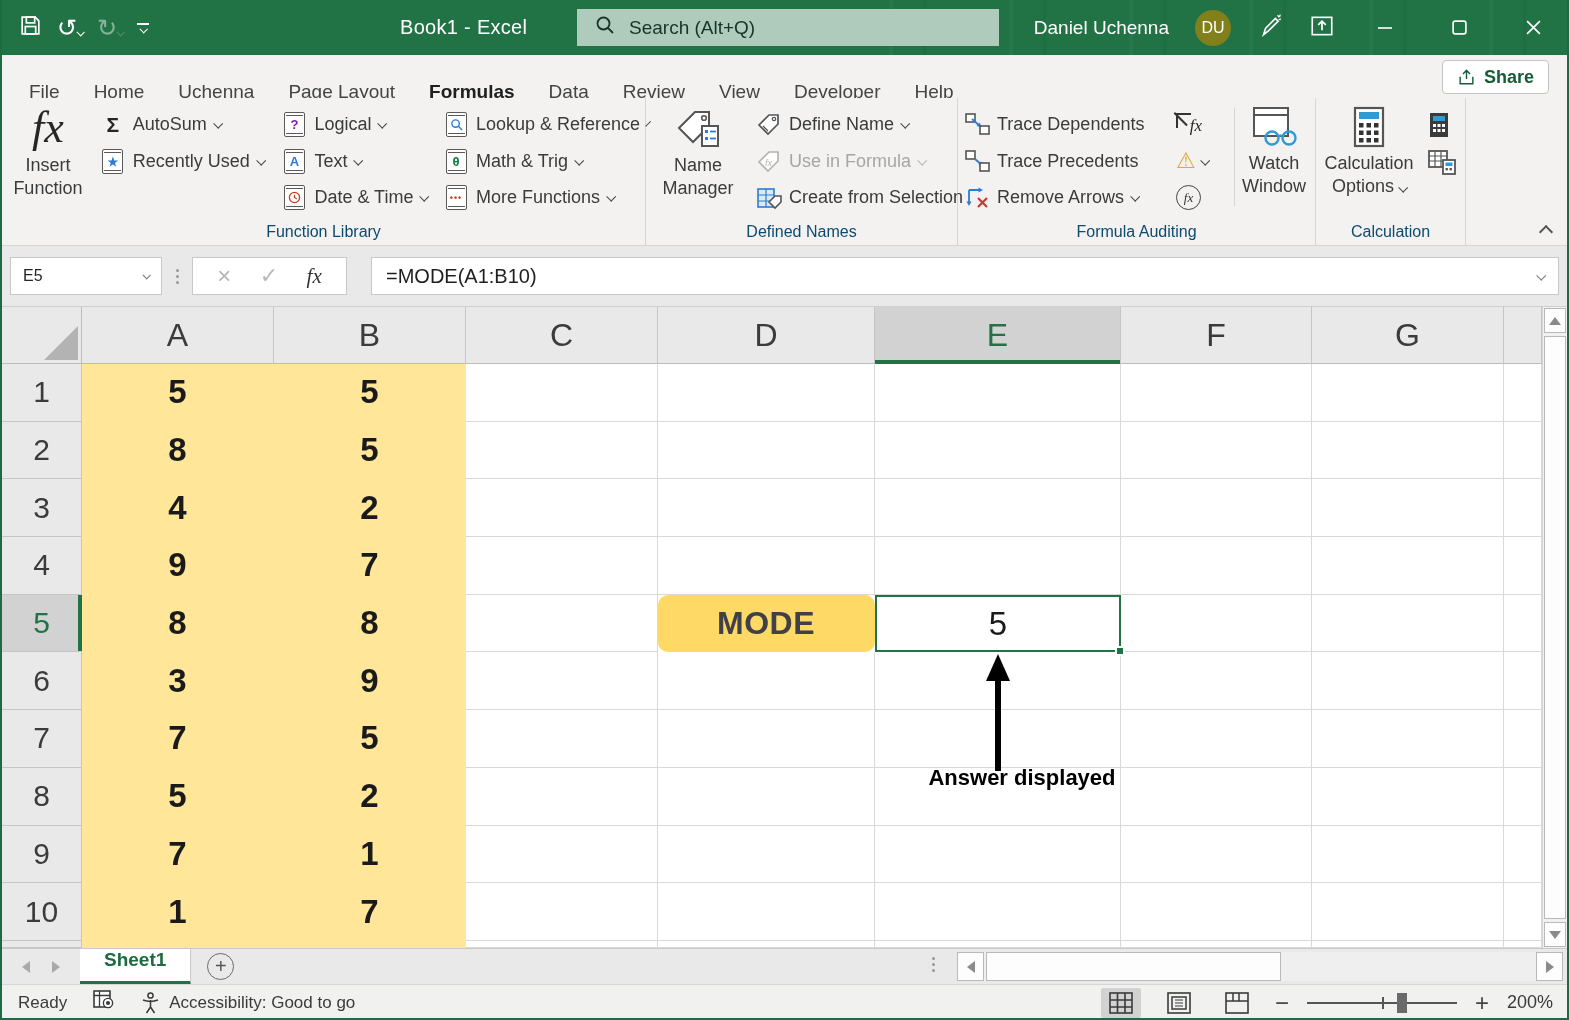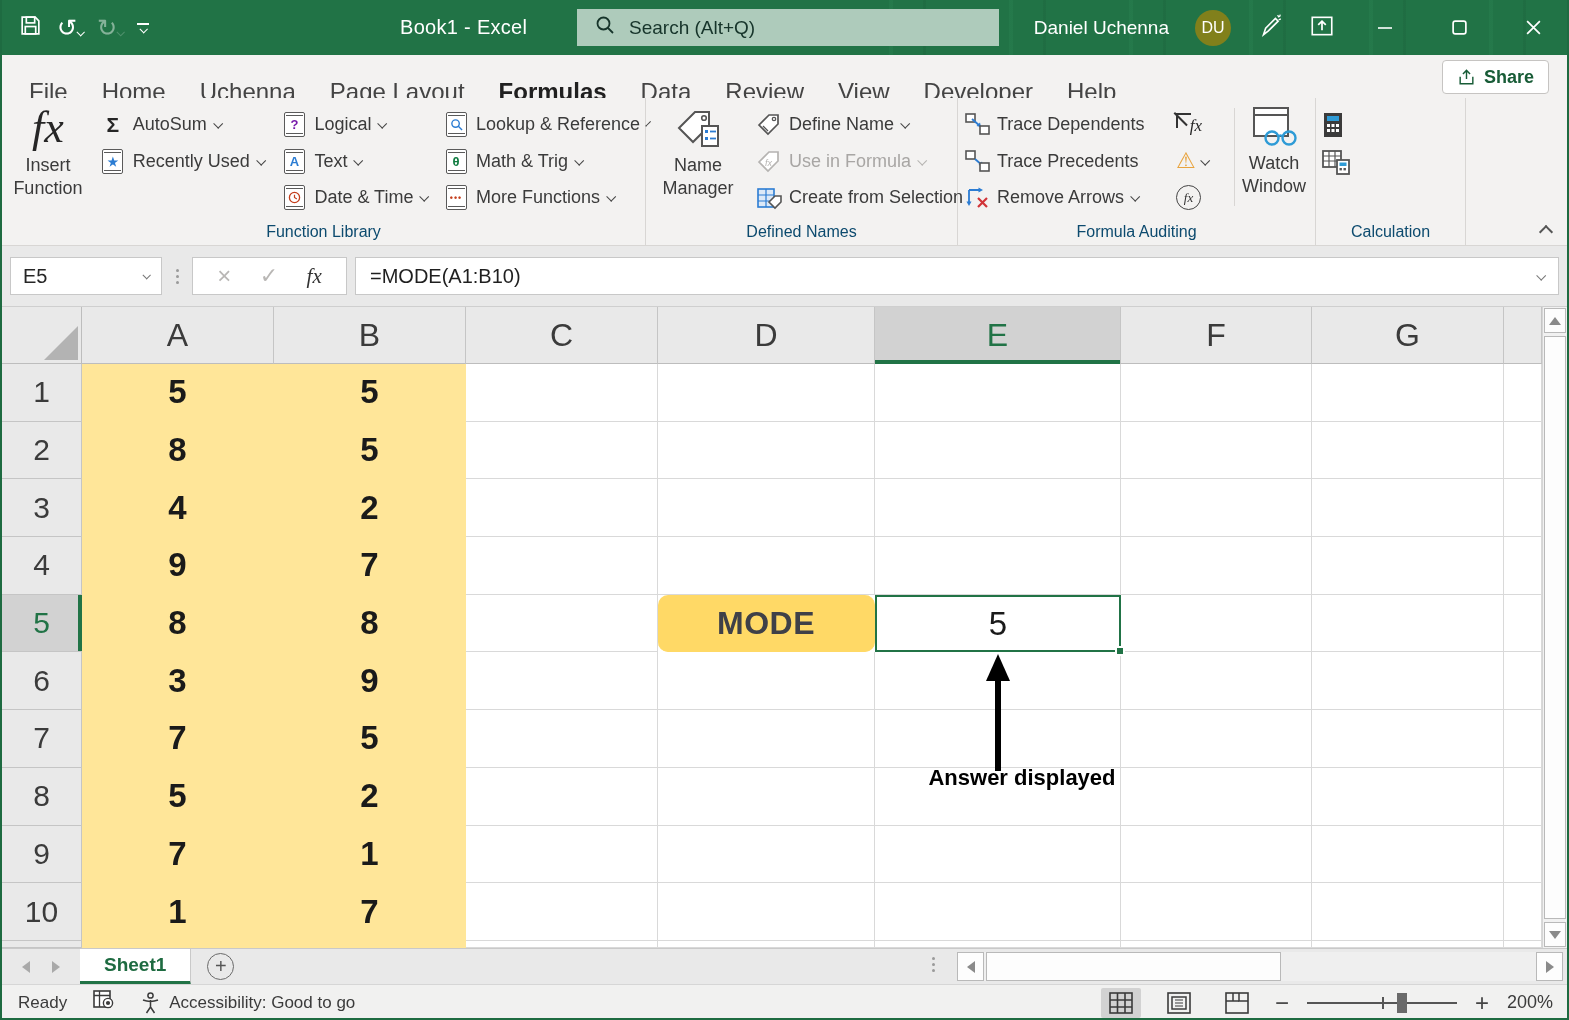--- a/index.html
+++ b/index.html
@@ -23,21 +23,21 @@
   .title-text { position:absolute; left:398px; font-size:20px; letter-spacing:.3px; z-index:2; white-space:nowrap; }
   .searchbox { position:absolute; left:575px; width:422px; height:37px; top:9px; background:#AECBBB; display:flex; align-items:center;
                gap:14px; padding:0 18px; color:#16342A; font-size:19px; z-index:3; }
   .tb-right { position:absolute; right:0; top:0; height:55px; display:flex; align-items:center; gap:26px; padding-right:10px; z-index:3; }
   .username { font-size:19px; }
   .avatar { width:36px; height:36px; border-radius:50%; background:#81801B; color:#fff; font-size:16px; display:flex; align-items:center; justify-content:center; }
   .winbtn { width:48px; height:46px; display:flex; align-items:center; justify-content:center; }
 
   
   .menubar { height:43px; background:#F3F2F1; display:flex; align-items:center; position:relative; padding-left:10px; }
-  .tab { font-size:24px; color:#444; padding:0 17px; height:43px; display:flex; align-items:center; position:relative;margin-top:31px; }
+  .tab { font-size:19px; color:#444; padding:0 17px; height:43px; display:flex; align-items:center; position:relative;margin-top:31px; }
   .tab.active { font-weight:700; color:#202020; }
   .tab.active::after { content:""; position:absolute; left:14px; right:14px; bottom:2px; border-bottom:4px solid #217346; }
   .share-btn { position:absolute; right:18px; top:5px; height:34px; border:1px solid #C6C4C2; border-radius:4px; background:#fff;
                display:flex; align-items:center; gap:8px; padding:0 14px; color:#185C37; font-size:18px; font-weight:700; }
 
   
   .ribbon { height:148px; background:#F3F2F1; display:flex; position:relative; border-bottom:1px solid #D8D6D4; }
   .rgroup { position:relative; border-right:1px solid #D8D6D4; padding-top:6px; }
   .glabel { position:absolute; bottom:4px; left:0; right:0; text-align:center; font-size:16px; color:#0c4a6e; }
   .rbody { display:flex; height:112px; }
@@ -59,29 +59,29 @@
                font-family:"Liberation Serif", serif; font-style:italic; font-size:13px; color:#333; }
   .showfx { position:relative; width:26px; height:24px; font-family:"Liberation Serif", serif; font-style:italic; font-size:17px; color:#262626;
             display:flex; align-items:flex-end; justify-content:flex-end; }
   .showfx::before { content:""; position:absolute; left:0; top:1px; width:13px; height:13px; border-left:2px solid #333; border-top:2px solid #333; }
   .showfx::after { content:""; position:absolute; left:-1px; top:0; width:18px; border-top:2px solid #333; transform:rotate(45deg); transform-origin:0 0; }
   .warn { color:#E8A33D; font-size:22px; line-height:1; }
   .collapse-chev { position:absolute; right:16px; bottom:8px; width:10px; height:10px; border-left:2px solid #555; border-top:2px solid #555; transform:rotate(45deg); }
 
   
   .fbar { height:61px; background:#E9E9E9; display:flex; align-items:center; padding:0 8px; gap:0; border-bottom:1px solid #CFCFCF; }
-  .namebox { width:152px; height:38px; background:#fff; border:1px solid #C8C8C8; display:flex; align-items:center; padding:0 12px; font-size:20px; color:#262626; }
+  .namebox { width:152px; height:38px; background:#fff; border:1px solid #C8C8C8; display:flex; align-items:center; padding:0 12px; font-size:16px; color:#262626; }
   .namebox .chev { margin-left:auto; width:6px; height:6px; border-color:#777; }
   .dotsep { width:30px; display:flex; flex-direction:column; align-items:center; gap:3px; }
   .dotsep i { width:3px; height:3px; background:#9a9a9a; border-radius:50%; }
   .fbtns { width:155px; height:38px; background:#fff; border:1px solid #C8C8C8; display:flex; align-items:center; justify-content:space-around; padding:0 10px; }
   .fbtns .x { color:#B9B7B5; font-size:24px; }
   .fbtns .ck { color:#B9B7B5; font-size:22px; }
   .fbtns .fx { font-family:"Liberation Serif", serif; font-style:italic; font-size:21px; color:#333; }
-  .finput { flex:1; margin-left:8px; height:38px; background:#fff; border:1px solid #C8C8C8; display:flex; align-items:center; padding:0 14px; font-size:20px; color:#1f1f1f; }
+  .finput { flex:1; margin-left:24px; height:38px; background:#fff; border:1px solid #C8C8C8; display:flex; align-items:center; padding:0 14px; font-size:20px; color:#1f1f1f; }
   .finput .chev { margin-left:auto; border-color:#777; }
 
   
   .sheet-area { display:flex; height:641px; }
   .grid { width:1540px; position:relative; background:#fff; }
   .grow { display:flex; height:57.7px; }
   .grow.hdr { height:57px; }
   .corner { width:80px; background:#E9E9E9; border-right:1px solid #BDBDBD; border-bottom:1px solid #BDBDBD; position:relative; }
   .corner::after { content:""; position:absolute; right:3px; bottom:3px; width:0; height:0; border-left:34px solid transparent; border-bottom:34px solid #B3B3B3; }
   .colhdr { background:#E9E9E9; border-right:1px solid #C5C5C5; border-bottom:1px solid #BDBDBD; display:flex; align-items:center; justify-content:center;
@@ -106,21 +106,21 @@
   .sbtn-up { top:1px; } .sbtn-down { bottom:1px; }
   .tri-up { width:0; height:0; border-left:6px solid transparent; border-right:6px solid transparent; border-bottom:8px solid #8a8a8a; }
   .tri-down { width:0; height:0; border-left:6px solid transparent; border-right:6px solid transparent; border-top:8px solid #8a8a8a; }
   .tri-left { width:0; height:0; border-top:6px solid transparent; border-bottom:6px solid transparent; border-right:8px solid #8a8a8a; }
   .tri-right { width:0; height:0; border-top:6px solid transparent; border-bottom:6px solid transparent; border-left:8px solid #8a8a8a; }
   .vthumb { position:absolute; left:1px; right:1px; top:29px; bottom:29px; background:#FDFDFD; border:1px solid #B9B9B9; }
 
   
   .tabbar { height:36px; background:#E9E9E9; display:flex; align-items:center; position:relative; border-top:1px solid #C9C9C9; }
   .navarrs { display:flex; gap:22px; padding:0 20px; }
-  .sheettab { height:36px; background:#fff; display:flex; align-items:center; padding:0 24px; font-size:19px; font-weight:700; color:#1E6B41;
+  .sheettab { height:36px; background:#fff; display:flex; padding:0 24px; font-size:19px; font-weight:700; color:#1E6B41;
               border-right:1px solid #C9C9C9; border-bottom:4px solid #217346; }
   .addsheet { width:27px; height:27px; border:1.6px solid #6a6a6a; border-radius:50%; display:flex; align-items:center; justify-content:center;
               font-size:20px; color:#555; margin-left:16px; font-weight:400; }
   .hs-handle { position:absolute; left:930px; top:8px; display:flex; flex-direction:column; gap:3px; }
   .hs-handle i { width:3px; height:3px; background:#9a9a9a; border-radius:50%; }
   .hscroll { position:absolute; left:955px; right:4px; top:3px; bottom:3px; background:#EFEFEF; }
   .hbtn { position:absolute; top:0; bottom:0; width:27px; background:#FDFDFD; border:1px solid #B9B9B9; display:flex; align-items:center; justify-content:center; }
   .hthumb { position:absolute; left:29px; width:295px; top:0; bottom:0; background:#FDFDFD; border:1px solid #B9B9B9; }
 
   
@@ -426,20 +426,38 @@
             <path d="M28.5 30.5 q2 -2.5 4 0" fill="none" stroke="#2E9BD6" stroke-width="2.2"></path>
           </svg>
           <span class="biglabel">Watch Window</span>
         </div>
       </div>
       <div class="glabel">Formula Auditing</div>
     </div>
 
     <div class="rgroup" style="width:150px;">
       <div class="rbody">
+        <div class="bigbtn" style="width:106px;">
+          <svg width="36" height="42" viewBox="0 0 36 42">
+            <rect x="4" y="2" width="28" height="38" fill="#fff" stroke="#555" stroke-width="2.2"></rect>
+            <rect x="8" y="6" width="20" height="7" fill="#2E9BD6"></rect>
+            <g fill="#333">
+                <rect x="8" y="17" width="4.5" height="4.5"></rect>
+                <rect x="15.5" y="17" width="4.5" height="4.5"></rect>
+                <rect x="23" y="17" width="4.5" height="4.5"></rect>
+            <rect x="8" y="24.5" width="4.5" height="4.5"></rect>
+                <rect x="15.5" y="24.5" width="4.5" height="4.5"></rect>
+                <rect x="23" y="24.5" width="4.5" height="4.5"></rect>
+            <rect x="8" y="32" width="4.5" height="4.5"></rect>
+                <rect x="15.5" y="32" width="4.5" height="4.5"></rect>
+                <rect x="23" y="32" width="4.5" height="4.5"></rect>
+              </g>
+          </svg>
+          <span class="biglabel"><span>Calculation Options</span> <span class="chev"></span></span>
+        </div>
         <div class="fa-icons" style="width:40px;">
           <div class="fa-iconbtn">
             <svg width="22" height="26" viewBox="0 0 22 26">
                 <rect x="2" y="1" width="18" height="24" fill="#3b3b3b"></rect>
                 <rect x="5" y="4" width="12" height="5" fill="#2E9BD6"></rect>
                 <g fill="#fff">
                   <rect x="5" y="12" width="3" height="3"></rect>
                   <rect x="9.5" y="12" width="3" height="3"></rect>
                   <rect x="14" y="12" width="3" height="3"></rect>
                   <rect x="5" y="17" width="3" height="3"></rect>

